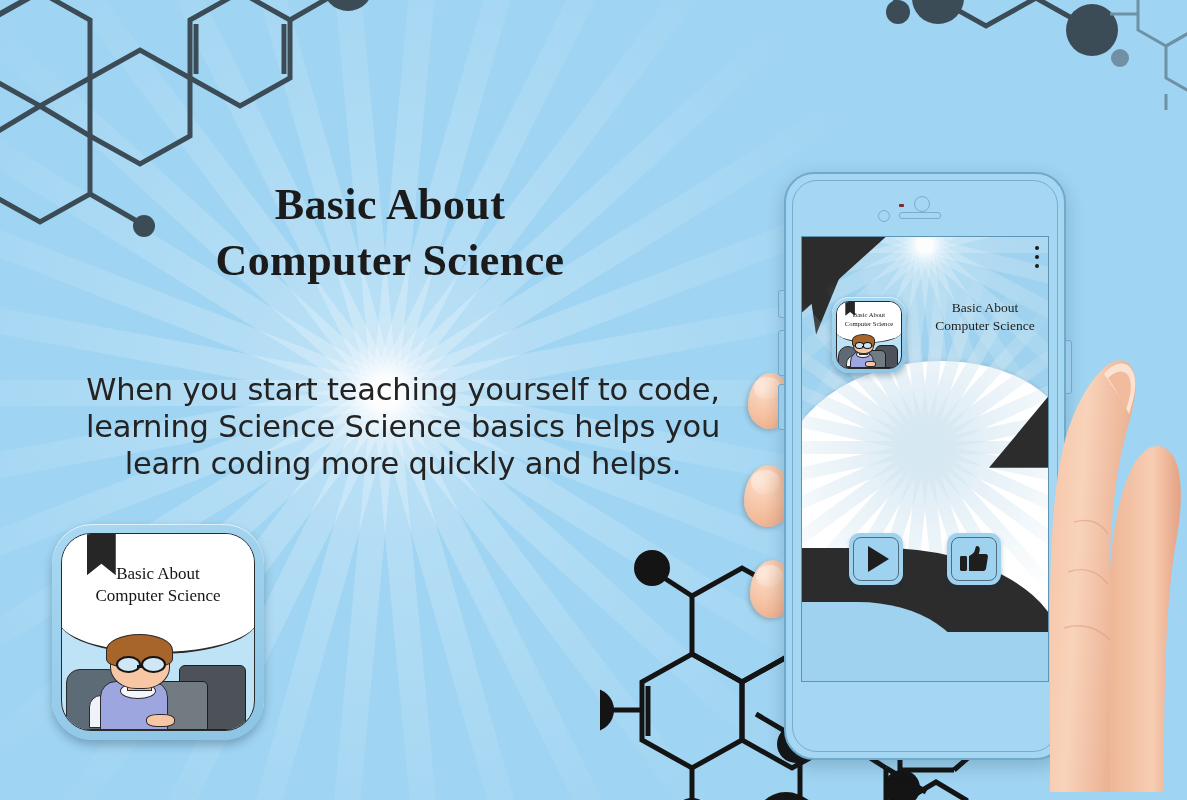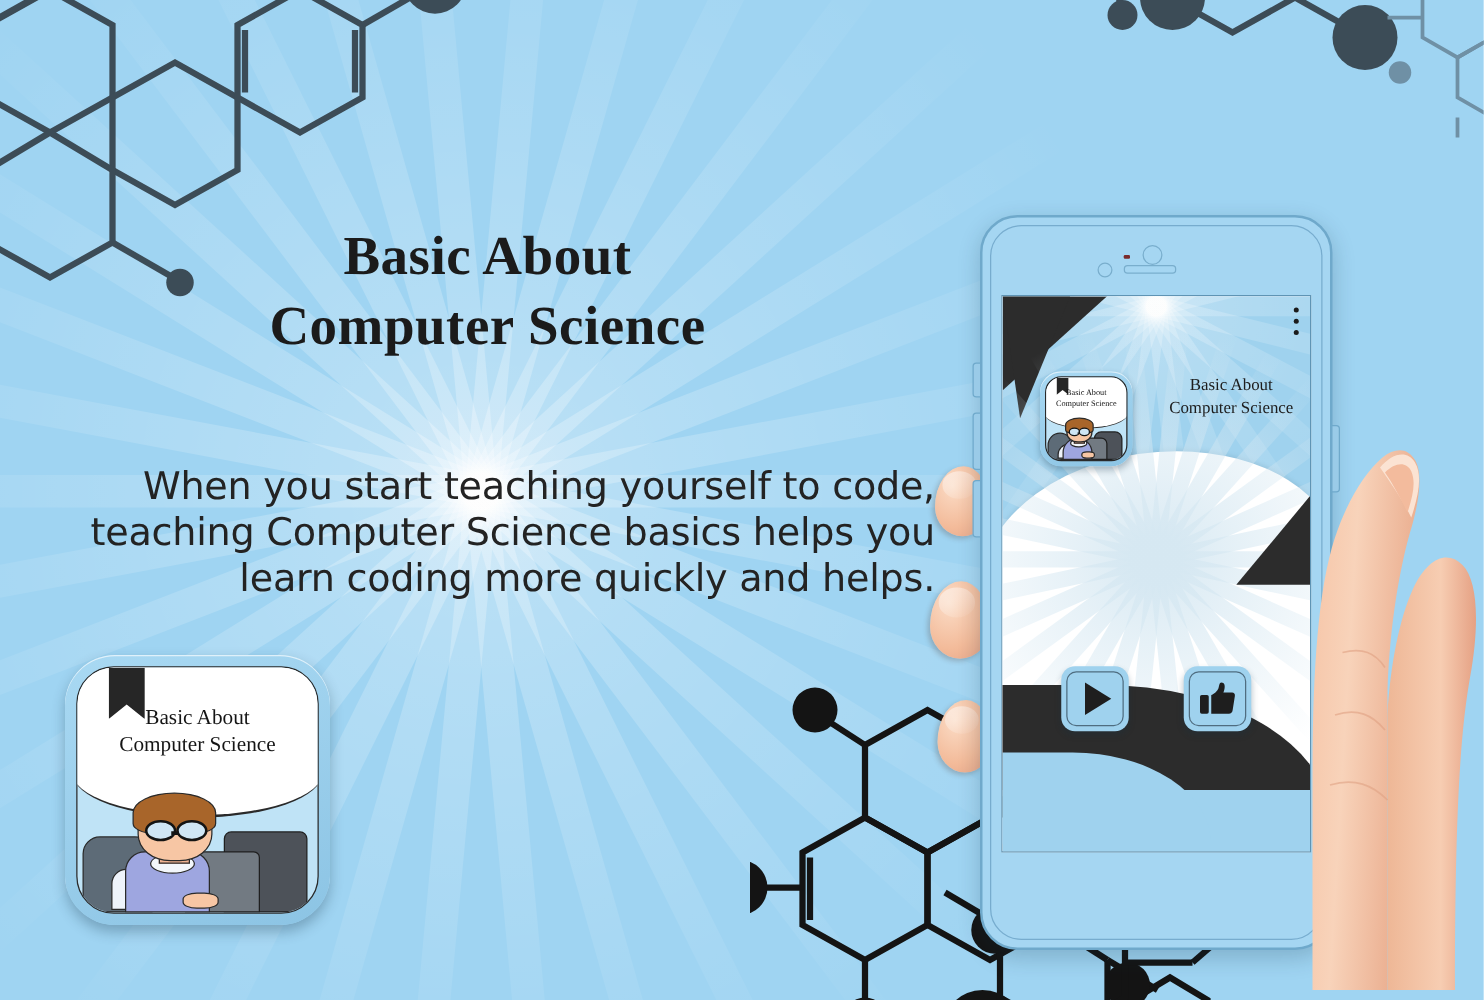--- a/index.html
+++ b/index.html
@@ -61,21 +61,21 @@
     position: absolute;
     left: 58px; top: 340px;
     width: 690px;
     text-align: center;
     font-family: "DejaVu Sans", sans-serif;
     font-size: 30.5px;
     line-height: 1.22;
     color: #232323;
     letter-spacing: -0.2px;
   }
-  #subcopy span { display:block;text-align:right; }
+  #subcopy span { display:block; }
 
   
   #app-icon-large {
     position: absolute;
     left: 52px; top: 524px;
     width: 212px; height: 216px;
     border-radius: 40px;
     background: linear-gradient(160deg, #a9d9f3 0%, #8cc4e4 100%);
     box-shadow: 0 5px 10px rgba(20,50,70,0.30),
                 inset 0 1px 0 rgba(255,255,255,0.65);
@@ -503,21 +503,21 @@
     </g>
   </svg>
 
   <h1 id="headline">
     <span class="l1">Basic About</span>
     <span class="l2">Computer Science</span>
   </h1>
 
   <p id="subcopy">
     <span>When you start teaching yourself to code,</span>
-    <span>teaching Computer Science basics helps you</span>
+    <span>learning Science Science basics helps you</span>
     <span>learn coding more quickly and helps.</span>
   </p>
 
   <div id="app-icon-large">
     <div class="icon-inner">
       <div class="icon-page"></div>
       <div class="icon-ribbon"></div>
       <div class="icon-title">
         <b>Basic About</b>
         <b>Computer Science</b>

